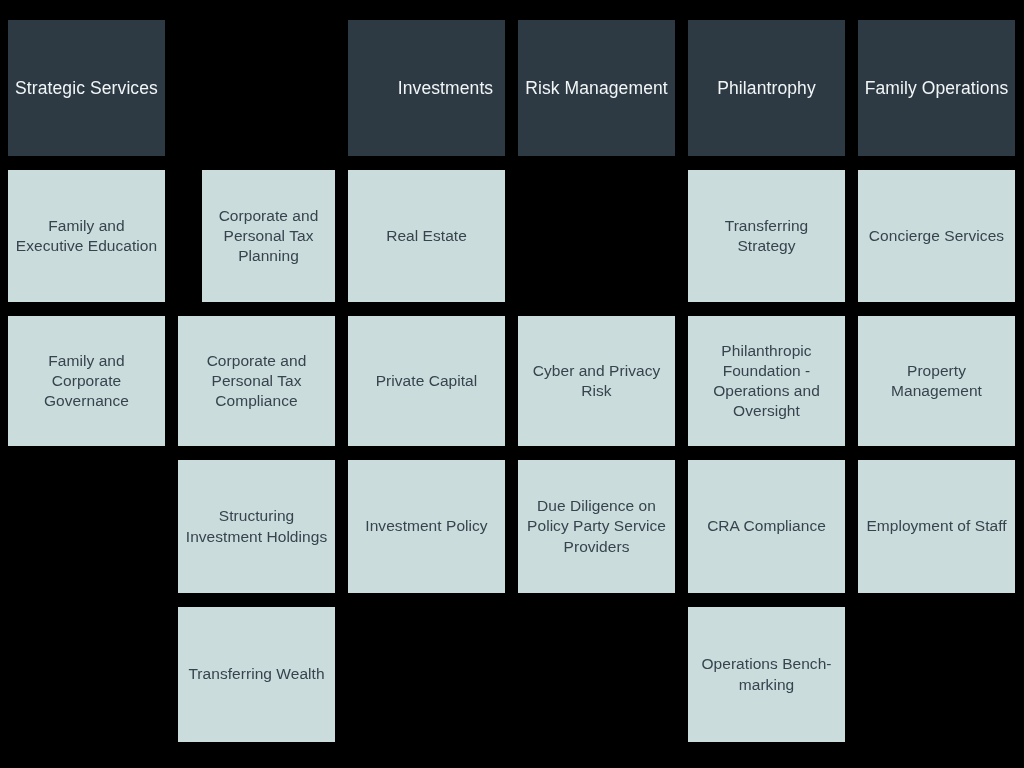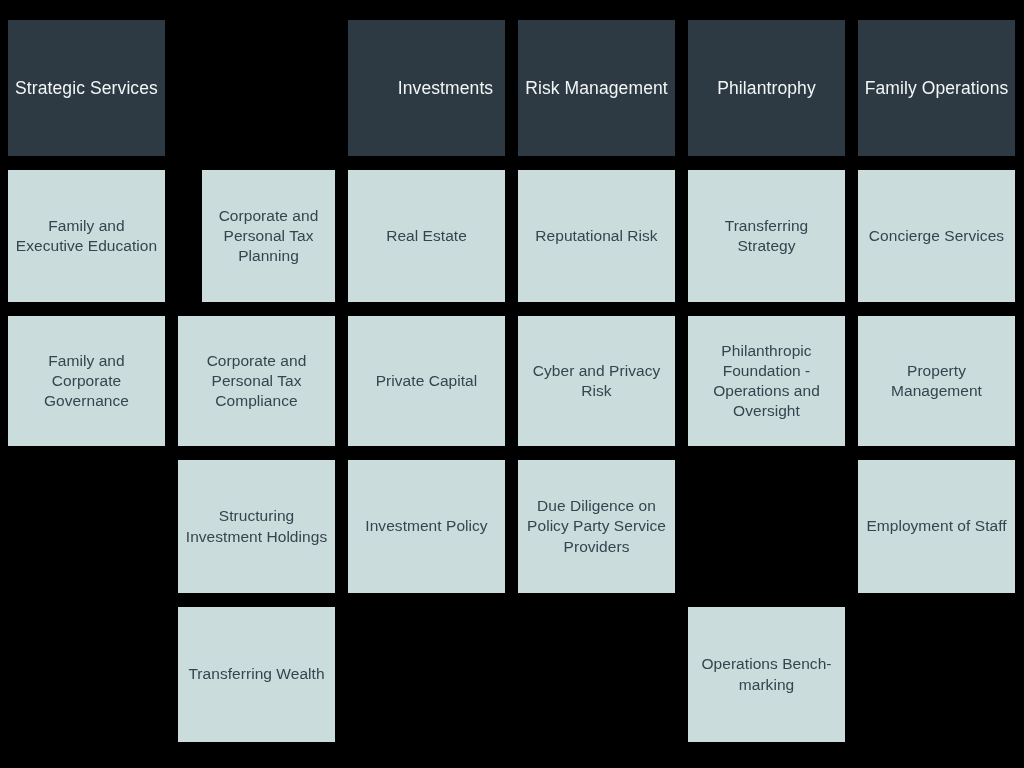--- a/index.html
+++ b/index.html
@@ -67,32 +67,32 @@
 
 <div id="matrix">
     <div class="cell header" style="grid-area: 1 / 1;">Strategic Services</div>
     <div class="cell header" style="grid-area: 1 / 3; padding-left: 44px;">Investments</div>
     <div class="cell header" style="grid-area: 1 / 4;">Risk Management</div>
     <div class="cell header" style="grid-area: 1 / 5;">Philantrophy</div>
     <div class="cell header" style="grid-area: 1 / 6;">Family Operations</div>
     <div class="cell item" style="grid-area: 2 / 1;">Family and Executive Education</div>
     <div class="cell item" style="grid-area: 2 / 2; margin-left: 24px;">Corporate and Personal Tax Planning</div>
     <div class="cell item" style="grid-area: 2 / 3;">Real Estate</div>
-    <div class="cell item" style="grid-area: 2 / 4;">Reputational Risk</div>
     <div class="cell item" style="grid-area: 2 / 5;">Transferring Strategy</div>
     <div class="cell item" style="grid-area: 2 / 6;">Concierge Services</div>
     <div class="cell item" style="grid-area: 3 / 1;">Family and Corporate Governance</div>
     <div class="cell item" style="grid-area: 3 / 2;">Corporate and Personal Tax Compliance</div>
     <div class="cell item" style="grid-area: 3 / 3;">Private Capital</div>
     <div class="cell item" style="grid-area: 3 / 4;">Cyber and Privacy Risk</div>
     <div class="cell item" style="grid-area: 3 / 5;">Philanthropic Foundation - Operations and Oversight</div>
     <div class="cell item" style="grid-area: 3 / 6;">Property Management</div>
     <div class="cell item" style="grid-area: 4 / 2;">Structuring Investment Holdings</div>
     <div class="cell item" style="grid-area: 4 / 3;">Investment Policy</div>
     <div class="cell item" style="grid-area: 4 / 4;">Due Diligence on Policy Party Service Providers</div>
+    <div class="cell item" style="grid-area: 4 / 5;">CRA Compliance</div>
     <div class="cell item" style="grid-area: 4 / 6;">Employment of Staff</div>
     <div class="cell empty" style="grid-area: 5 / 1;"></div>
     <div class="cell item" style="grid-area: 5 / 2;">Transferring Wealth</div>
     <div class="cell empty" style="grid-area: 5 / 3;"></div>
     <div class="cell empty" style="grid-area: 5 / 4;"></div>
     <div class="cell item" style="grid-area: 5 / 5;">Operations Bench-marking</div>
     <div class="cell empty" style="grid-area: 5 / 6;"></div>
   </div>
 
 </body></html>

